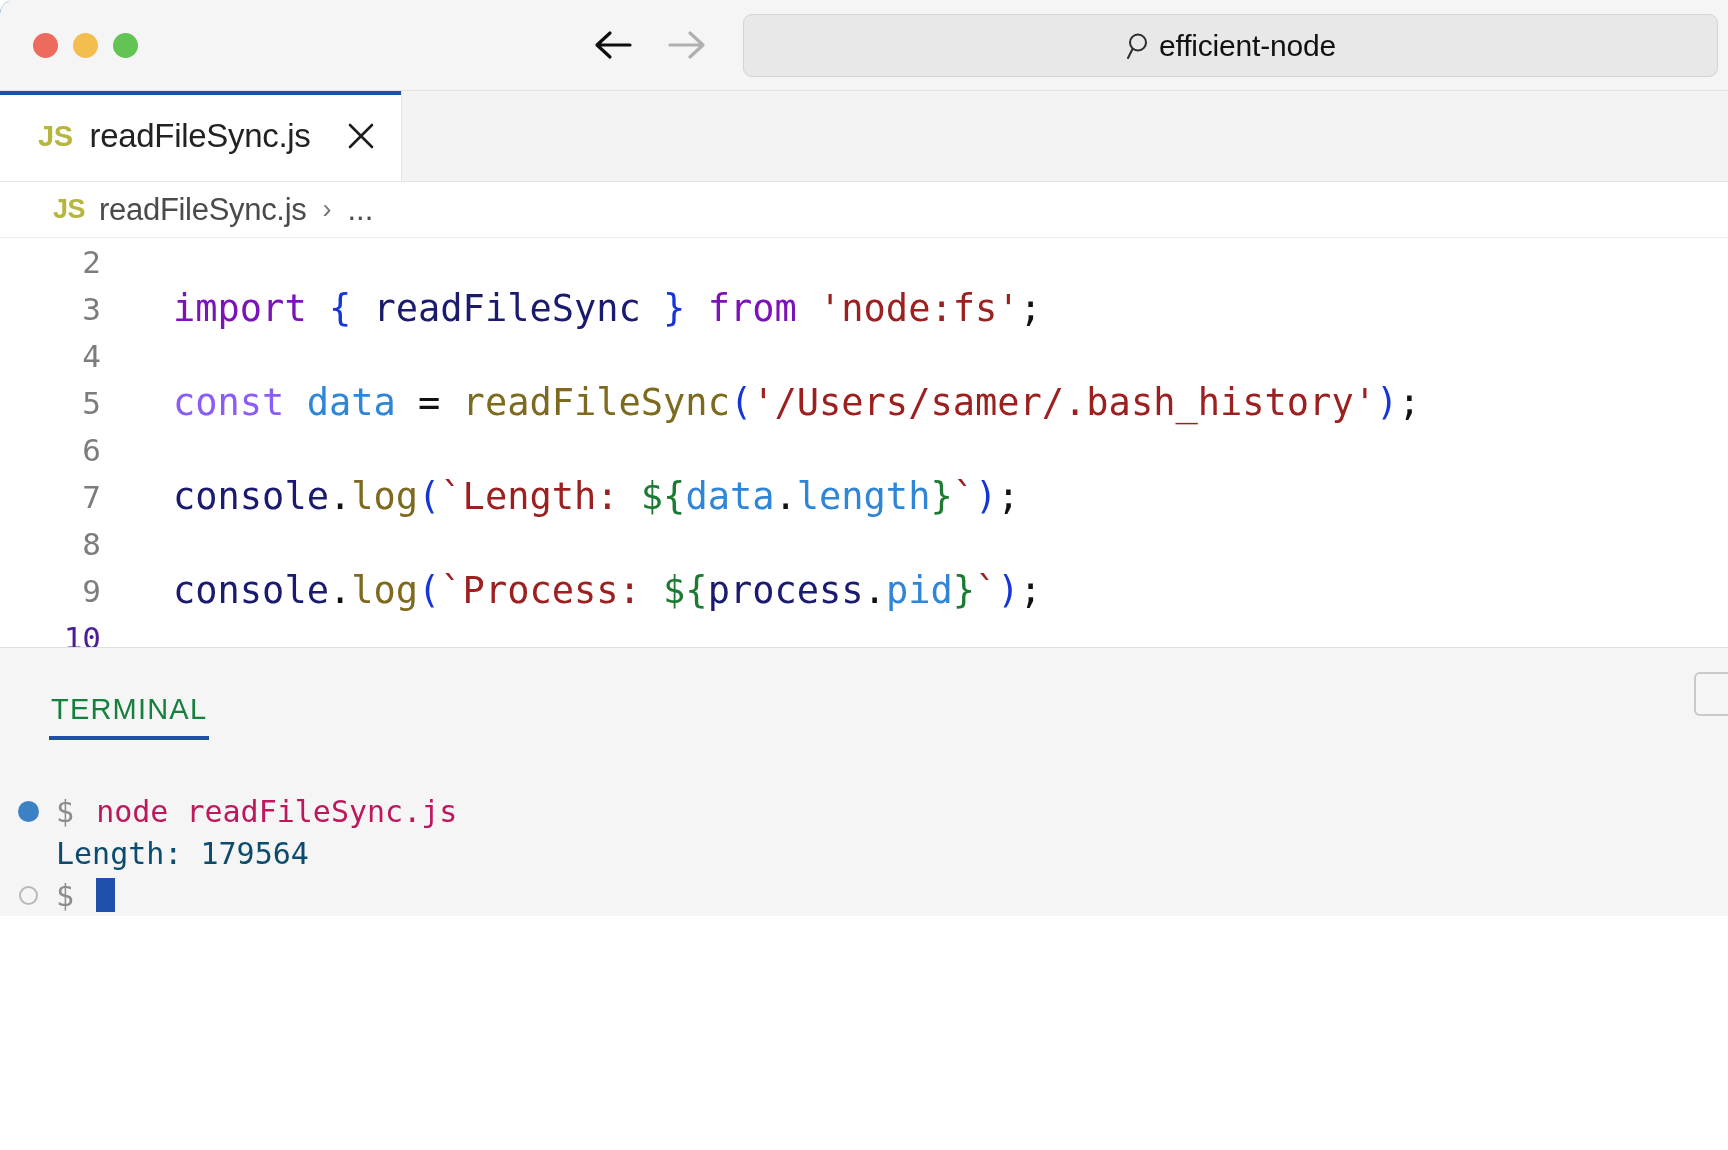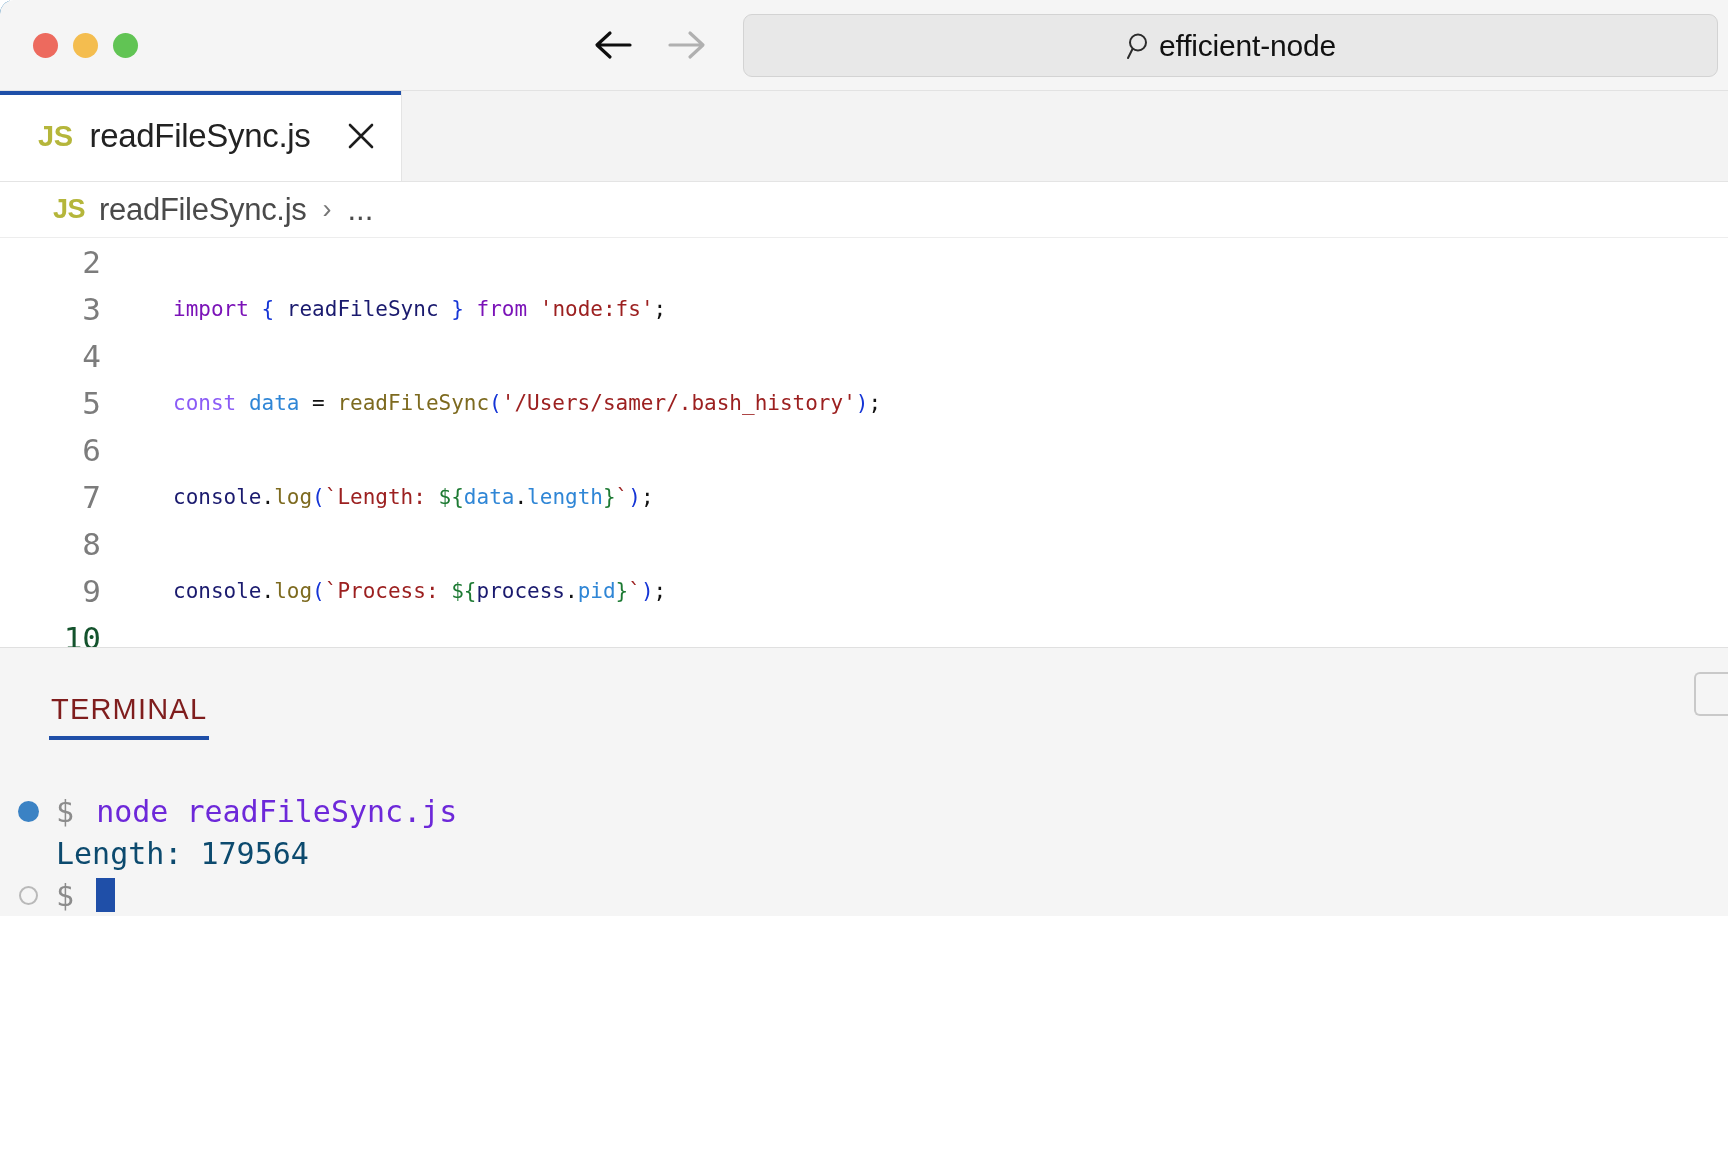--- a/index.html
+++ b/index.html
@@ -161,23 +161,23 @@
   }
   .gutter {
     width: 120px;
     flex: 0 0 120px;
     text-align: right;
     padding-right: 19px;
     font-size: 31px;
     color: #7c7c7c;
     font-family: "DejaVu Sans Mono", monospace;
   }
-  .gutter.active { color: #14532d; }
+  .gutter.active { color: #4c1d95; }
   .code {
-    font-size: 21px;
+    font-size: 37px;
     font-family: "DejaVu Sans Mono", monospace;
     letter-spacing: 0px;
     padding-left: 53px;
     text-align: center;
   }
   .tk-kw      { color: #7b13b8; }
   .tk-kw2     { color: #8b5cf6; }
   .tk-var     { color: #2f86d6; }
   .tk-brace   { color: #1535d6; }
   .tk-ident   { color: #1a1a6e; }
@@ -199,21 +199,21 @@
     position: relative;
     height: 92px;
     display: flex;
     align-items: flex-end;
     padding-left: 49px;
   }
   .panel-tab {
     position: relative;
     padding: 0 2px 14px 2px;
     font-size: 29px;
-    color: #7f1d1d;
+    color: #15803d;
     letter-spacing: 1.2px;
   }
   .panel-tab.active::after {
     content: "";
     position: absolute;
     left: 0; right: 0; bottom: 0;
     height: 4px;
     background: #1f4fa8;
   }
   .panel-actions {
@@ -250,21 +250,21 @@
     border-radius: 50%;
     background: #3b82c4;
   }
   .bullet-hollow {
     width: 19px; height: 19px;
     border-radius: 50%;
     border: 2px solid #b9b9b9;
     background: transparent;
   }
   .prompt-sym { color: #8c8c8c; padding-right: 4px; }
-  .term-cmd { color: #6d28d9; }
+  .term-cmd { color: #be185d; }
   .term-out { color: #0c4a6e; }
   .cursor-block {
     display: inline-block;
     width: 19px; height: 34px;
     background: #1f4fa8;
     vertical-align: -6px;
   }
 </style>
 </head>
 <body>

